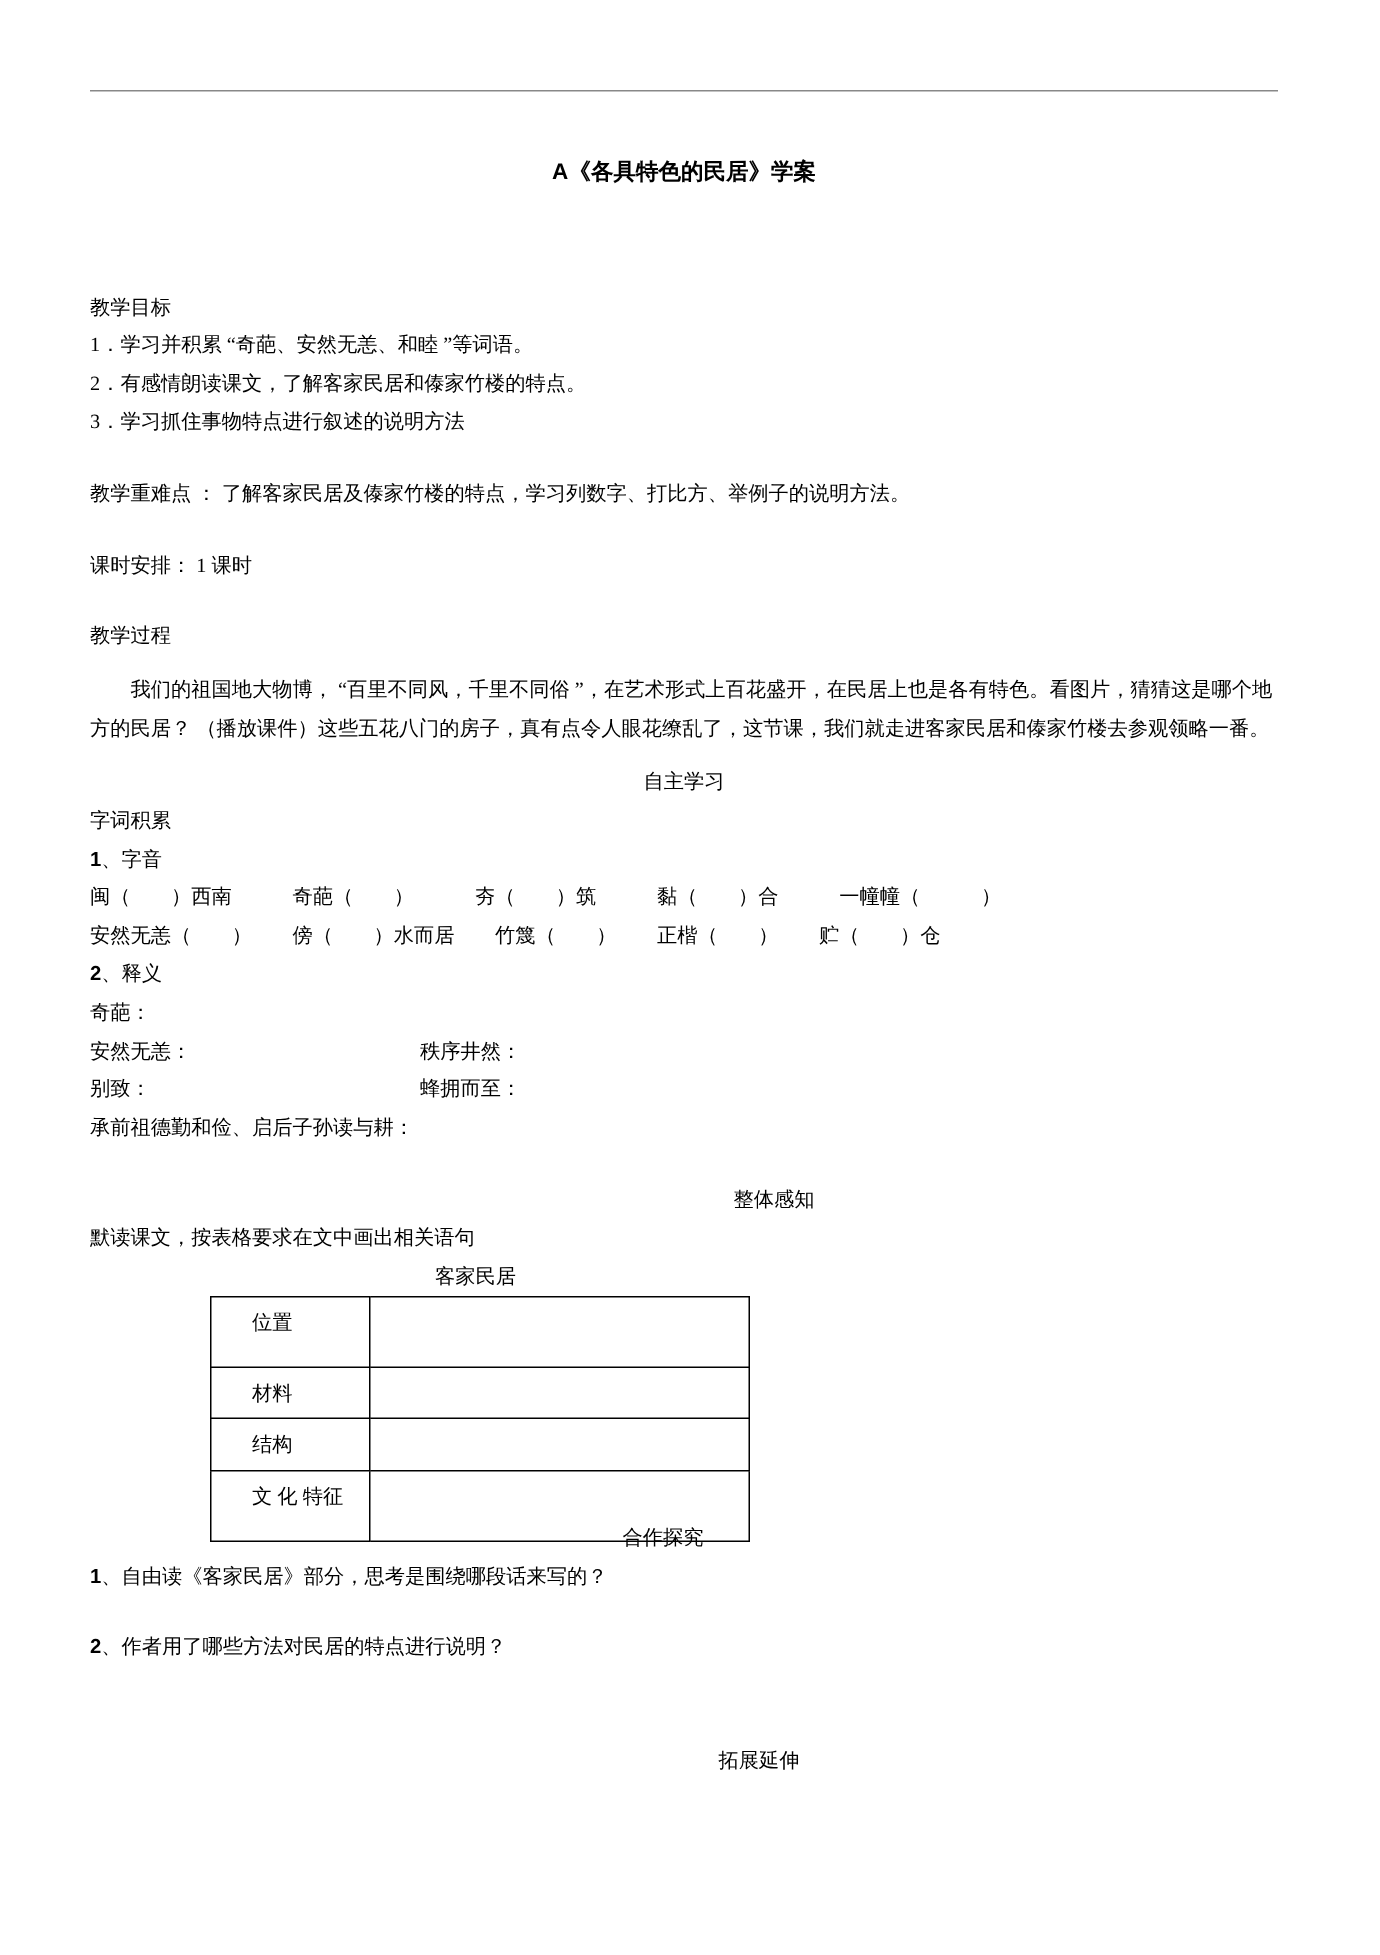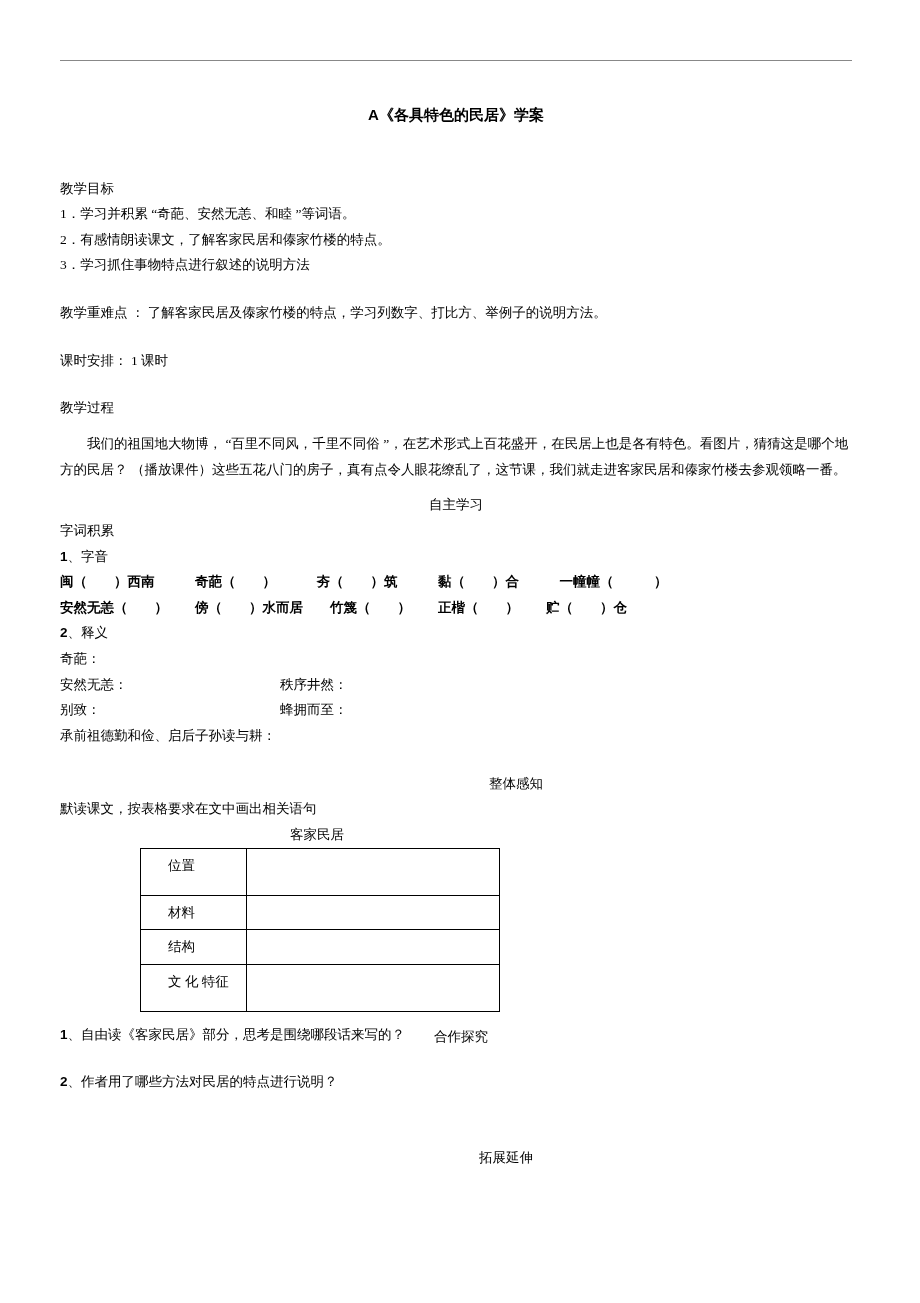--- a/index.html
+++ b/index.html
@@ -14,21 +14,21 @@
     line-height: 1.9;
   }
   .top-rule {
     border-top: 1px solid #888;
     margin-bottom: 40px;
   }
   .title {
     text-align: center;
     font-weight: bold;
     font-size: 15px;
-    margin-bottom: 24px;
+    margin-bottom: 40px;
     font-family: "SimSun", serif;
   }
   .title .bold-a { font-family: Arial, sans-serif; font-weight: bold; }
   .indent { text-indent: 2em; }
   .center { text-align: center; }
   .para { margin: 0; }
   .gap { height: 10px; }
   .gap2 { height: 22px; }
   .num { font-family: Arial, sans-serif; font-weight: bold; }
 
@@ -42,26 +42,25 @@
     padding: 6px 8px;
     vertical-align: top;
     line-height: 1.6;
   }
   table.grid td.hd { width: 70px; letter-spacing: 0; padding-left: 27px; }
   table.grid tr.tall td { height: 34px; }
 
   .after-table { position: relative; }
   .coop-label {
     position: absolute;
-    left: 374px;
+    left: 355px;
     top: -16px;
-    margin-top: 28px;
   }
 
-  .pinyin-line { word-spacing: 0; font-weight: bold; }
+  .pinyin-line { word-spacing: 0; }
 
   .def-row { display: flex; }
   .def-left { width: 220px; }
   .def-right { flex: 1; }
 
 </style>
 </head>
 <body>
 
 <div class="top-rule"></div>

